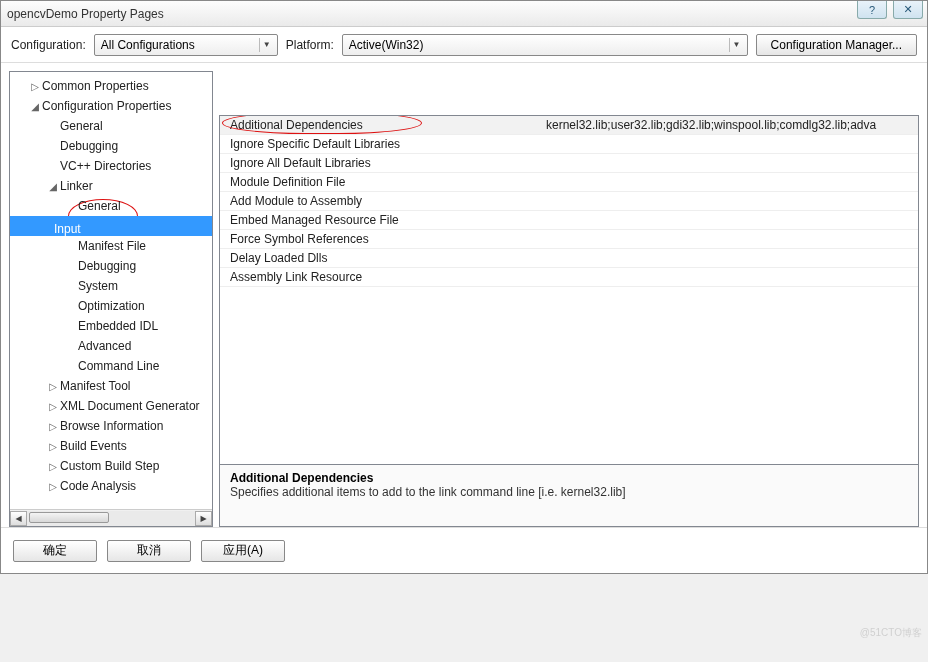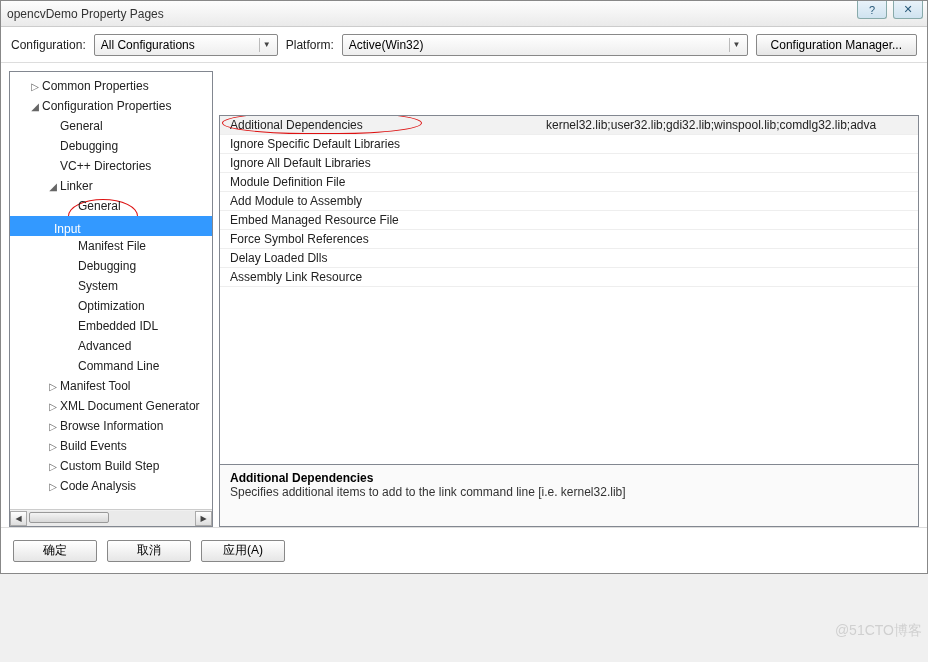--- a/index.html
+++ b/index.html
@@ -31,21 +31,21 @@
 .grid-row { display:flex; height:19px; border-bottom:1px solid #eee; align-items:center; }
 .grid-row.selected { background:#f2f2f2; }
 .grid-label { width:320px; padding-left:10px; color:#222; }
 .grid-value { flex:1; padding-left:6px; color:#222; overflow:hidden; white-space:nowrap; }
 .desc-area { height:62px; border:1px solid #828790; border-top:none; background:#fafafa; padding:6px 10px; }
 .desc-title { font-weight:bold; }
 .desc-text { color:#333; }
 .footer { height:46px; border-top:1px solid #ddd; display:flex; align-items:center; padding:0 12px; gap:10px; }
 .footer .btn { width:84px; justify-content:center; }
 .circle { position:absolute; border:1.5px solid #d11; border-radius:50%; pointer-events:none; }
-.watermark { position:absolute; right:6px; bottom:22px; color:#bbb; font-size:14px; opacity:0.6; pointer-events:none; }
+.watermark { position:absolute; right:6px; bottom:22px; color:#bbb; font-size:10px; opacity:0.6; pointer-events:none; }
 </style>
 </head>
 <body>
 
 <div class="window">
   <div class="titlebar">
     <span class="titlebar-text">opencvDemo Property Pages</span>
     <div class="titlebar-btns">
       <div class="titlebar-btn">?</div>
       <div class="titlebar-btn">✕</div>

